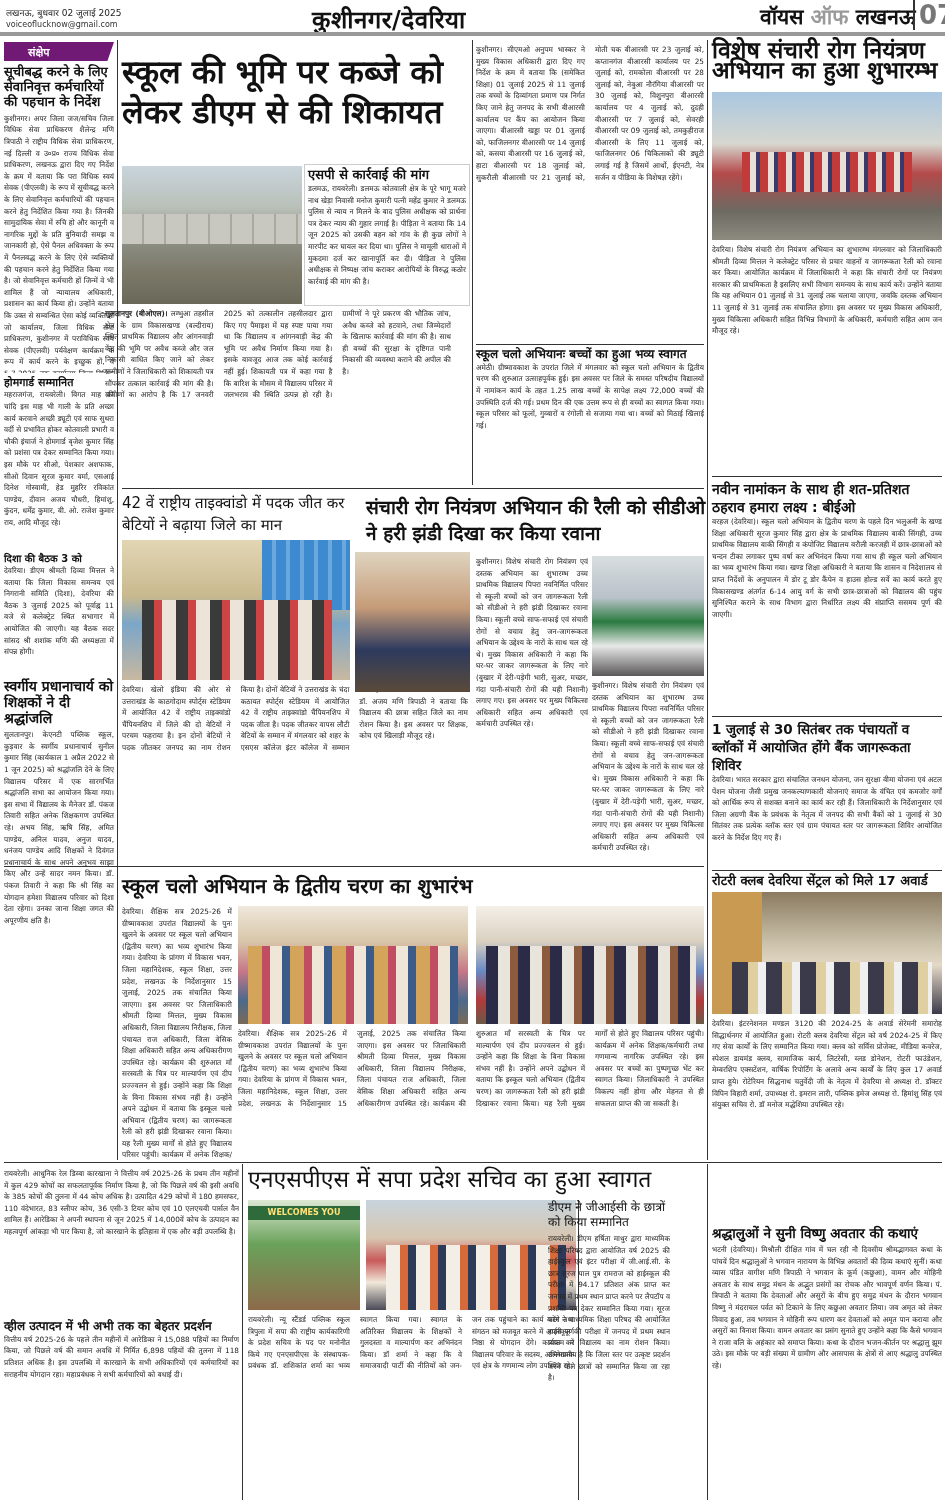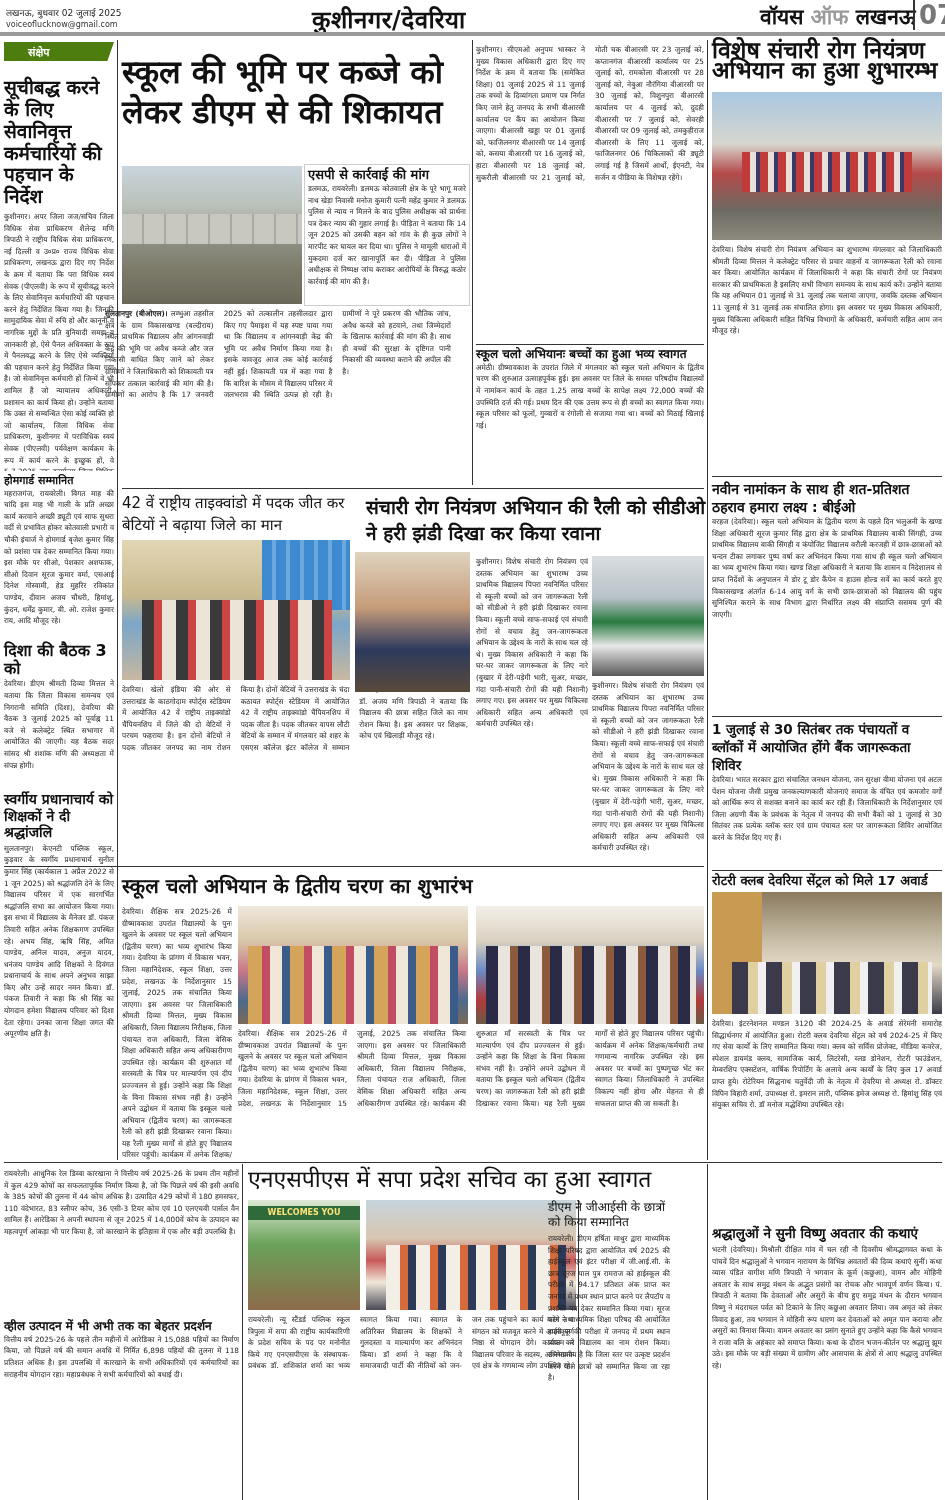--- a/index.html
+++ b/index.html
@@ -13,21 +13,21 @@
 .mast-page{left:913px;top:0px;font-size:26px;font-weight:bold;color:#777;border-left:2px solid #333;padding-left:4px}
 .rule{left:0;top:32px;width:945px;height:4px;background:#999}
 .vline{width:1px;background:#333}
 .hline{height:1px;background:#333}
 .head{font-weight:bold;line-height:1.15;color:#111}
 .body-text{font-size:7.3px;line-height:11.6px;color:#222;text-align:justify;overflow:hidden}
 .cols2{column-count:2;column-gap:10px}
 .cols3{column-count:3;column-gap:10px}
 .cols4{column-count:4;column-gap:10px}
 .photo{overflow:hidden}
-.sankshep{background:#4d7c0f;color:#fff;font-size:11px;font-weight:bold;padding:2px 0 2px 24px;clip-path:polygon(0 0,100% 0,94% 100%,0 100%)}
+.sankshep{background:#701a75;color:#fff;font-size:11px;font-weight:bold;padding:2px 0 2px 24px;clip-path:polygon(0 0,100% 0,94% 100%,0 100%)}
 .subbox{background:#fff;border:1px solid #ccc}
 </style>
 </head>
 <body>
 
 <div class="abs mast-date">लखनऊ, बुधवार 02 जुलाई 2025</div>
 <div class="abs mast-email">voiceoflucknow@gmail.com</div>
 <div class="abs mast-section">कुशीनगर/देवरिया</div>
 <div class="abs mast-brand">
   <span>वॉयस</span>
@@ -36,25 +36,25 @@
 </div>
 <div class="abs mast-page">07</div>
 <div class="abs rule"></div>
 
 <div class="abs vline" style="left:117px;top:40px;height:1120px"></div>
 <div class="abs vline" style="left:707px;top:40px;height:1120px"></div>
 <div class="abs vline" style="left:472px;top:40px;height:445px"></div>
 
 <div class="abs" style="left:4px;top:42px;width:110px">
   <div class="sankshep">संक्षेप</div>
-  <div class="head" style="font-size:19px;margin-top:16px">सूचीबद्ध करने के लिए सेवानिवृत्त कर्मचारियों की पहचान के निर्देश</div>
+  <div class="head" style="font-size:13px;margin-top:4px">सूचीबद्ध करने के लिए सेवानिवृत्त कर्मचारियों की पहचान के निर्देश</div>
   <div class="body-text" style="height:260px;margin-top:3px">कुशीनगर। अपर जिला जज/सचिव जिला विधिक सेवा प्राधिकरण शैलेन्द्र मणि त्रिपाठी ने राष्ट्रीय विधिक सेवा प्राधिकरण, नई दिल्ली व उ०प्र० राज्य विधिक सेवा प्राधिकरण, लखनऊ द्वारा दिए गए निर्देश के क्रम में बताया कि परा विधिक स्वयं सेवक (पीएलवी) के रूप में सूचीबद्ध करने के लिए सेवानिवृत्त कर्मचारियों की पहचान करने हेतु निर्देशित किया गया है। जिनकी सामुदायिक सेवा में रुचि हो और कानूनी व नागरिक मुद्दों के प्रति बुनियादी समझ व जानकारी हो, ऐसे पैनल अधिवक्ता के रूप में पैनलबद्ध करने के लिए ऐसे व्यक्तियों की पहचान करने हेतु निर्देशित किया गया है। जो सेवानिवृत्त कर्मचारी हों जिन्में वे भी शामिल हैं जो न्यायालय अधिकारी, प्रशासन का कार्य किया हो। उन्होंने बताया कि उक्त से सम्बन्धित ऐसा कोई व्यक्ति हो जो कार्यालय, जिला विधिक सेवा प्राधिकरण, कुशीनगर में पराविधिक स्वयं सेवक (पीएलवी) पर्यवेक्षण कार्यक्रम के रूप में कार्य करने के इच्छुक हों, वे 5.7.2025 तक कार्यालय जिला विधिक सेवा प्राधिकरण कुशीनगर में सम्पर्क करें।</div>
   <div class="head" style="font-size:11px;margin-top:4px">होमगार्ड सम्मानित</div>
   <div class="body-text" style="height:150px">महराजगंज, रायबरेली। बिगत माह की चांदि इस माह भी गाली के प्रति अच्छा कार्य करवाने अच्छी ड्यूटी एवं साफ सुथरा वर्दी से प्रभावित होकर कोतवाली प्रभारी व चौकी इंचार्ज ने होमगार्ड बृजेश कुमार सिंह को प्रशंसा पत्र देकर सम्मानित किया गया। इस मौके पर सीओ, पेशकार अशफाक, सीओ दिवान सूरज कुमार वर्मा, एसआई दिनेश गोस्वामी, हेड मुहरिर रविकांत पाण्डेय, दीवान अजय चौधरी, हिमांशु, कुंदन, धर्मेंद्र कुमार, बी. ओ. राजेश कुमार राय, आदि मौजूद रहे।</div>
-  <div class="head" style="font-size:16px;margin-top:4px">दिशा की बैठक 3 को</div>
+  <div class="head" style="font-size:10px;margin-top:14px">दिशा की बैठक 3 को</div>
   <div class="body-text" style="height:110px">देवरिया। डीएम श्रीमती दिव्या मित्तल ने बताया कि जिला विकास समन्वय एवं निगरानी समिति (दिशा), देवरिया की बैठक 3 जुलाई 2025 को पूर्वाह्न 11 बजे से कलेक्ट्रेट स्थित सभागार में आयोजित की जाएगी। यह बैठक सदर सांसद श्री शशांक मणि की अध्यक्षता में संपन्न होगी।</div>
   <div class="head" style="font-size:14px;margin-top:3px">स्वर्गीय प्रधानाचार्य को शिक्षकों ने दी श्रद्धांजलि</div>
   <div class="body-text" style="height:250px;margin-top:3px">सुलतानपुर। केएनटी पब्लिक स्कूल, कुड़वार के स्वर्गीय प्रधानाचार्य सुनील कुमार सिंह (कार्यकाल 1 अप्रैल 2022 से 1 जून 2025) को श्रद्धांजलि देने के लिए विद्यालय परिसर में एक सारगर्भित श्रद्धांजलि सभा का आयोजन किया गया। इस सभा में विद्यालय के मैनेजर डॉ. पंकज तिवारी सहित अनेक शिक्षकगण उपस्थित रहे। अभय सिंह, ऋषि सिंह, अमित पाण्डेय, अनिल यादव, अनुज यादव, धनंजय पाण्डेय आदि शिक्षकों ने दिवंगत प्रधानाचार्य के साथ अपने अनुभव साझा किए और उन्हें सादर नमन किया। डॉ. पंकज तिवारी ने कहा कि श्री सिंह का योगदान हमेशा विद्यालय परिवार को दिशा देता रहेगा। उनका जाना शिक्षा जगत की अपूरणीय क्षति है।</div>
 </div>
 
 <div class="abs" style="left:122px;top:52px;width:346px">
   <div class="head" style="font-size:32px;line-height:40px">स्कूल की भूमि पर कब्जे को लेकर डीएम से की शिकायत</div>
 </div>
 <div class="abs photo" style="left:122px;top:166px;width:180px;height:138px;background:linear-gradient(180deg,#c9d4dc 0%,#b9c0b8 30%,#8f948a 50%,#7d7a6a 75%,#6a6858 100%)">
   <div style="position:absolute;left:0;top:48px;width:180px;height:30px;background:repeating-linear-gradient(90deg,#c8c7c0 0 20px,#a9a8a1 20px 22px)"></div>

